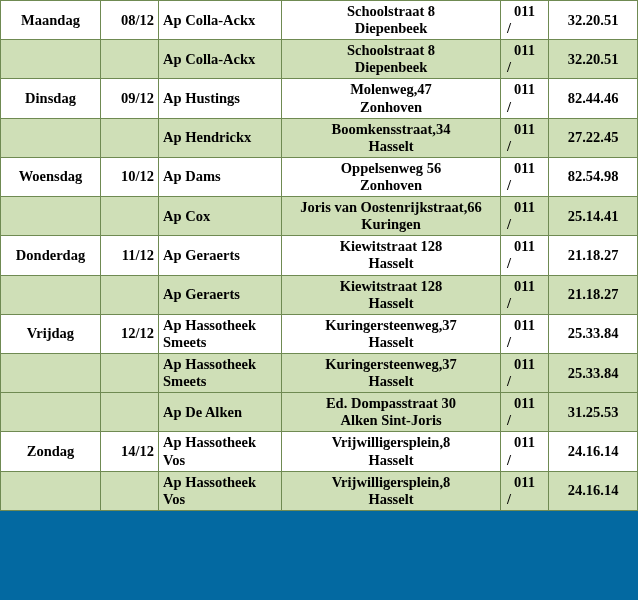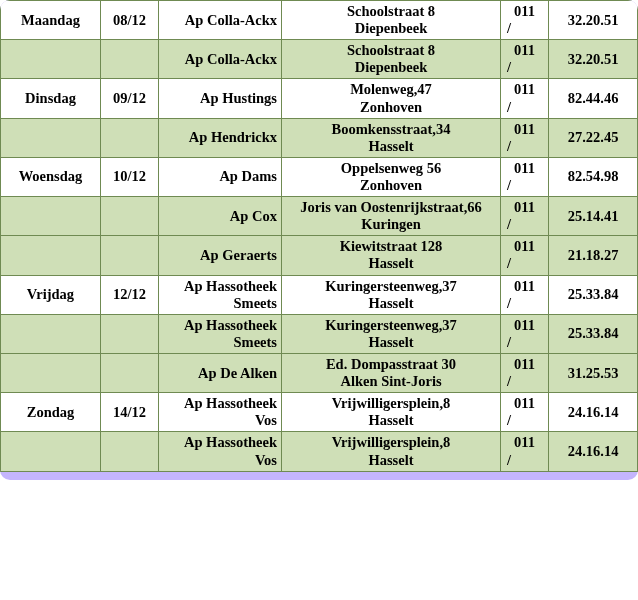--- a/index.html
+++ b/index.html
@@ -5,25 +5,24 @@
   html, body {
     margin: 0;
     padding: 0;
     background: #ffffff;
   }
   body {
     font-family: "Liberation Serif", serif;
   }
   #sheet {
     width: 638px;
-    height: 480px;
+    height: 600px;
     position: relative;
     overflow: hidden;
-    background: #c4b5fd;
-    border-radius: 10px;
+    background: #0369a1;
   }
   table.pharmacy-table {
     border-collapse: collapse;
     table-layout: fixed;
     width: 637px;
     margin: 0;
   }
   table.pharmacy-table col.c-day    { width: 100px; }
   table.pharmacy-table col.c-date   { width: 58px; }
   table.pharmacy-table col.c-name   { width: 123px; }
@@ -37,22 +36,22 @@
     vertical-align: middle;
     font-weight: bold;
     font-size: 14.5px;
     line-height: 1.18;
     color: #000000;
   }
   tr.row-white td { background: #ffffff; }
   tr.row-green td { background: #cfdfb7; }
 
   td.day    { text-align: center; white-space: nowrap; }
-  td.date   { text-align: center; white-space: nowrap; }
-  td.name   { text-align: right; }
+  td.date   { text-align: right; white-space: nowrap; }
+  td.name   { text-align: left; }
   td.addr   { text-align: center; }
   td.prefix { text-align: center; font-size: 12.5px; line-height: 1.05; }
   td.phone  { text-align: center; white-space: nowrap; }
 
   .line2 { display: block; }
   .prefix-num { display: block; }
   .prefix-slash { display: block; text-align: left; padding-left: 2px; }
 </style>
 </head>
 <body>
@@ -157,20 +156,36 @@
           <td class="addr">
             <span class="line2">Joris van Oostenrijkstraat,66</span>
             <span class="line2">Kuringen</span>
           </td>
           <td class="prefix">
             <span class="prefix-num">011</span>
             <span class="prefix-slash">/</span>
           </td>
           <td class="phone">25.14.41</td>
         </tr>
+        <tr class="row-white">
+          <td class="day">Donderdag</td>
+          <td class="date">11/12</td>
+          <td class="name">
+            <span class="line2">Ap Geraerts</span>
+          </td>
+          <td class="addr">
+            <span class="line2">Kiewitstraat 128</span>
+            <span class="line2">Hasselt</span>
+          </td>
+          <td class="prefix">
+            <span class="prefix-num">011</span>
+            <span class="prefix-slash">/</span>
+          </td>
+          <td class="phone">21.18.27</td>
+        </tr>
         <tr class="row-green">
           <td class="day"></td>
           <td class="date"></td>
           <td class="name">
             <span class="line2">Ap Geraerts</span>
           </td>
           <td class="addr">
             <span class="line2">Kiewitstraat 128</span>
             <span class="line2">Hasselt</span>
           </td>

